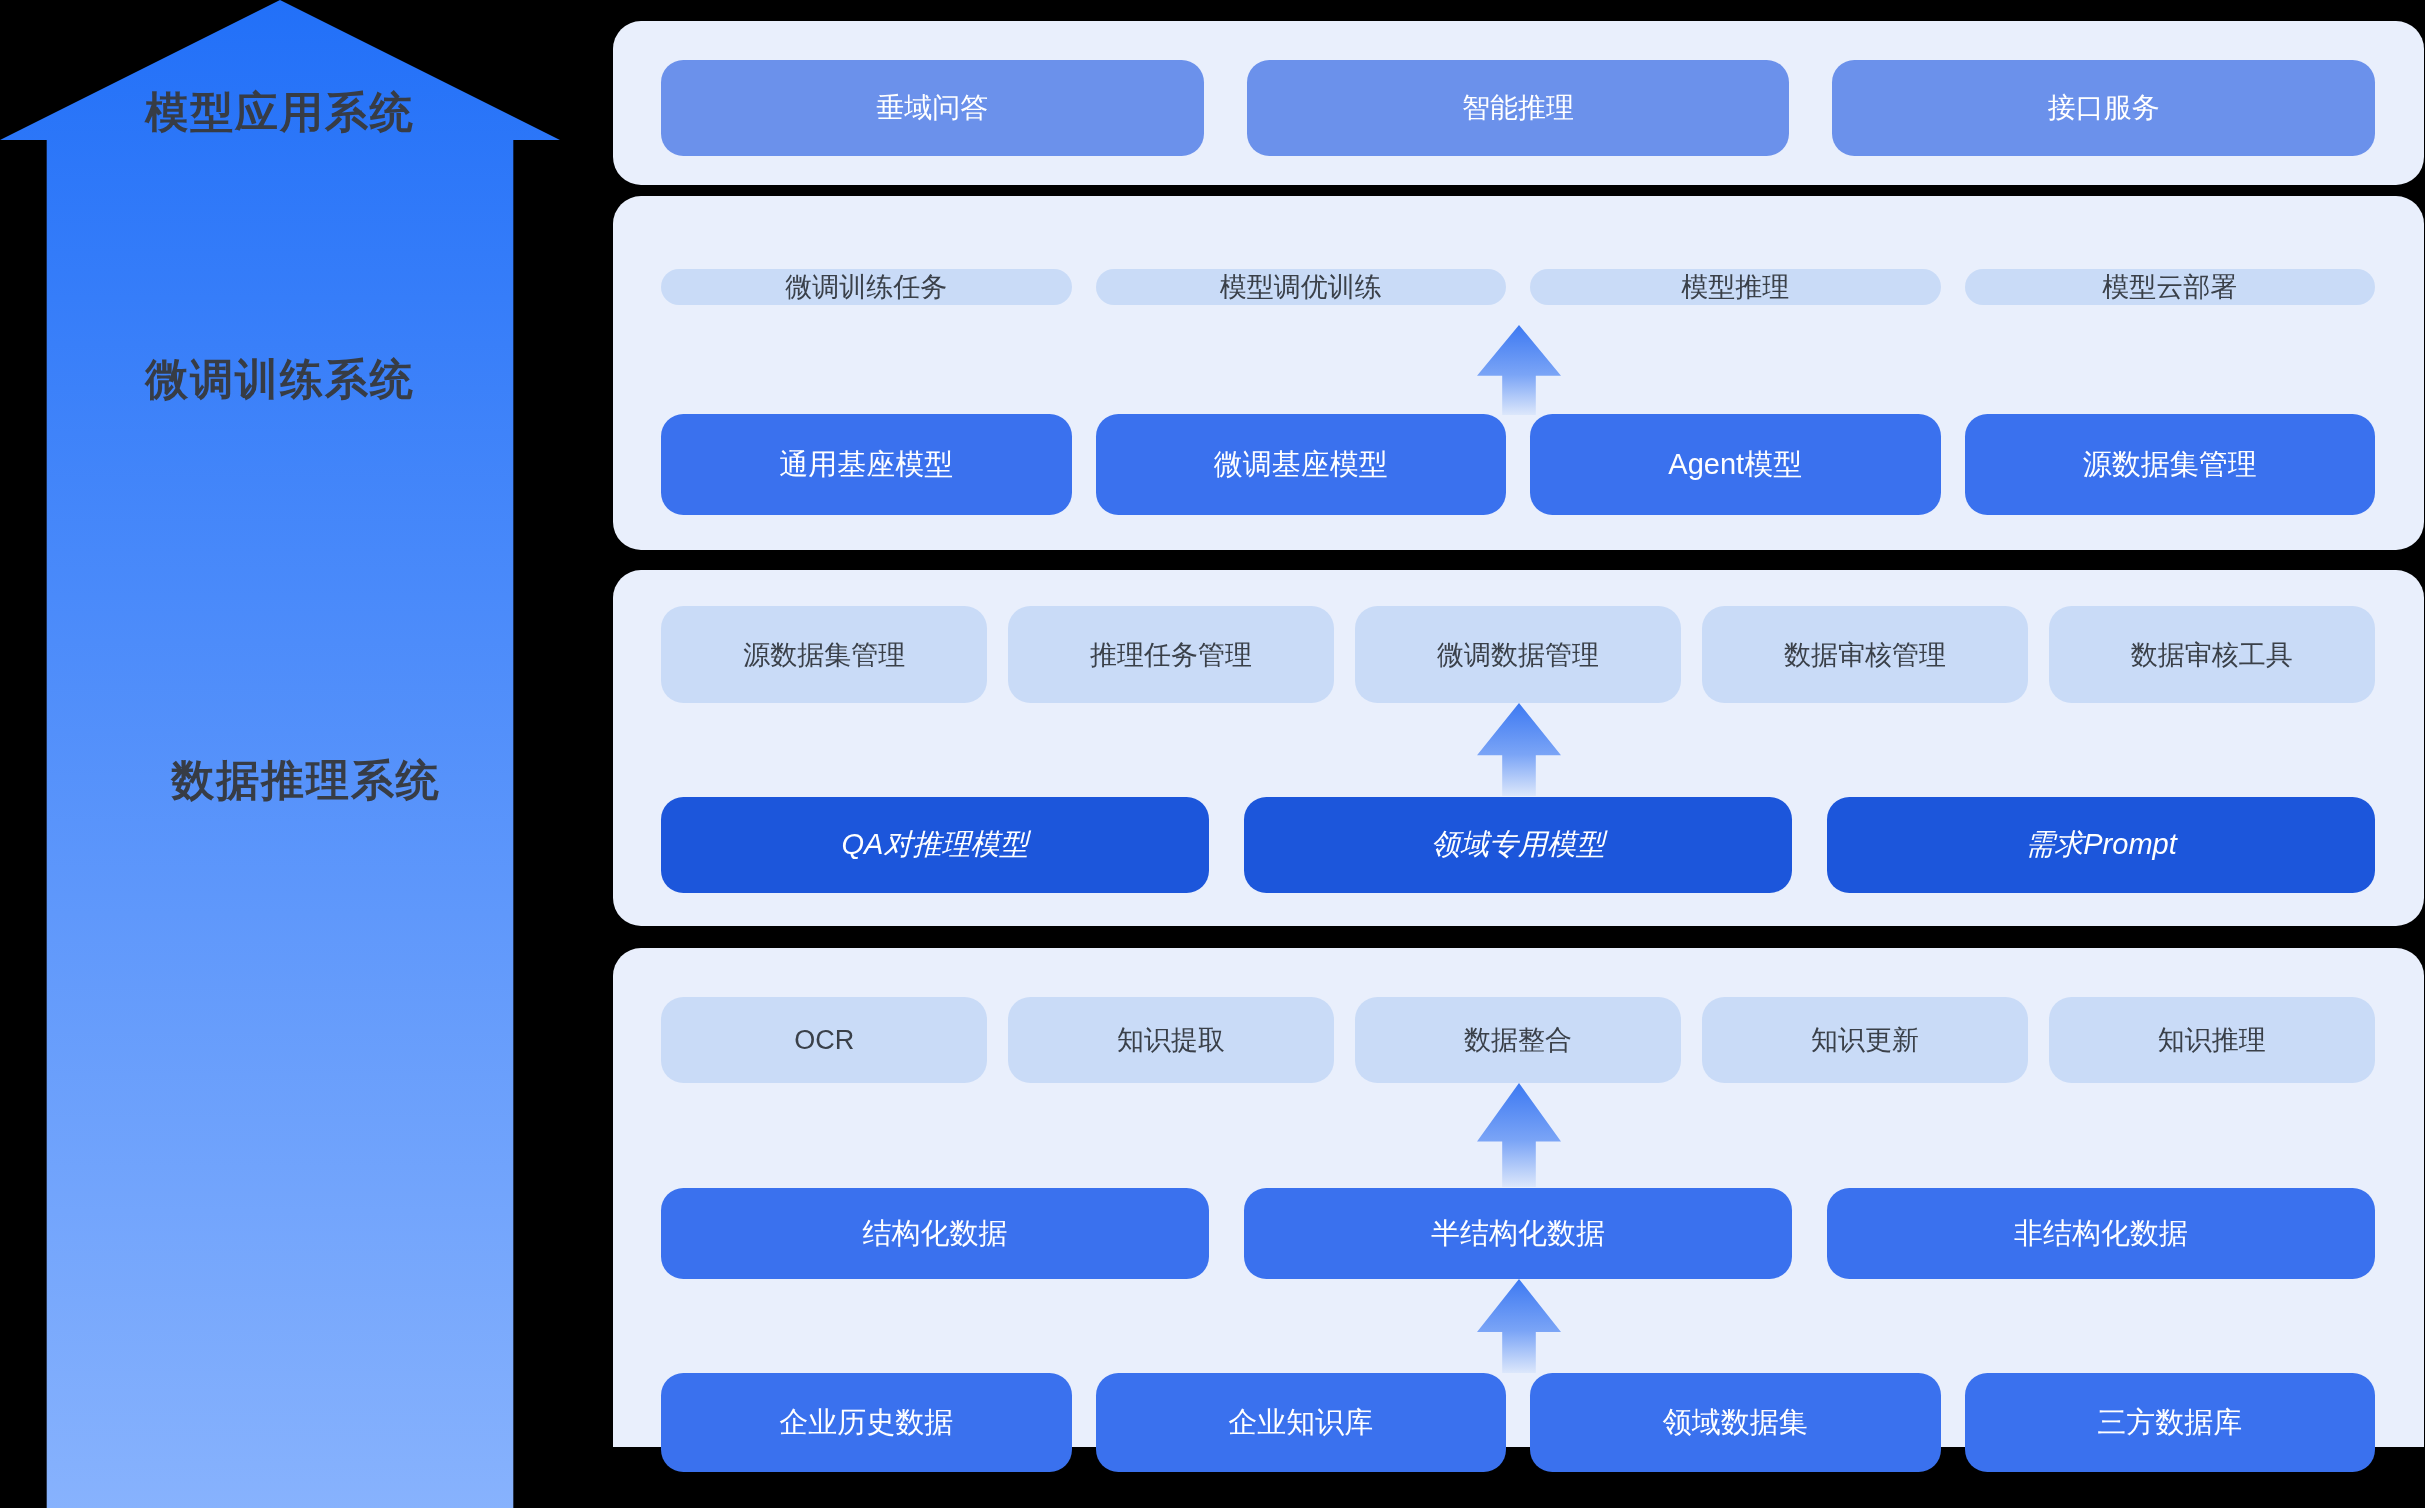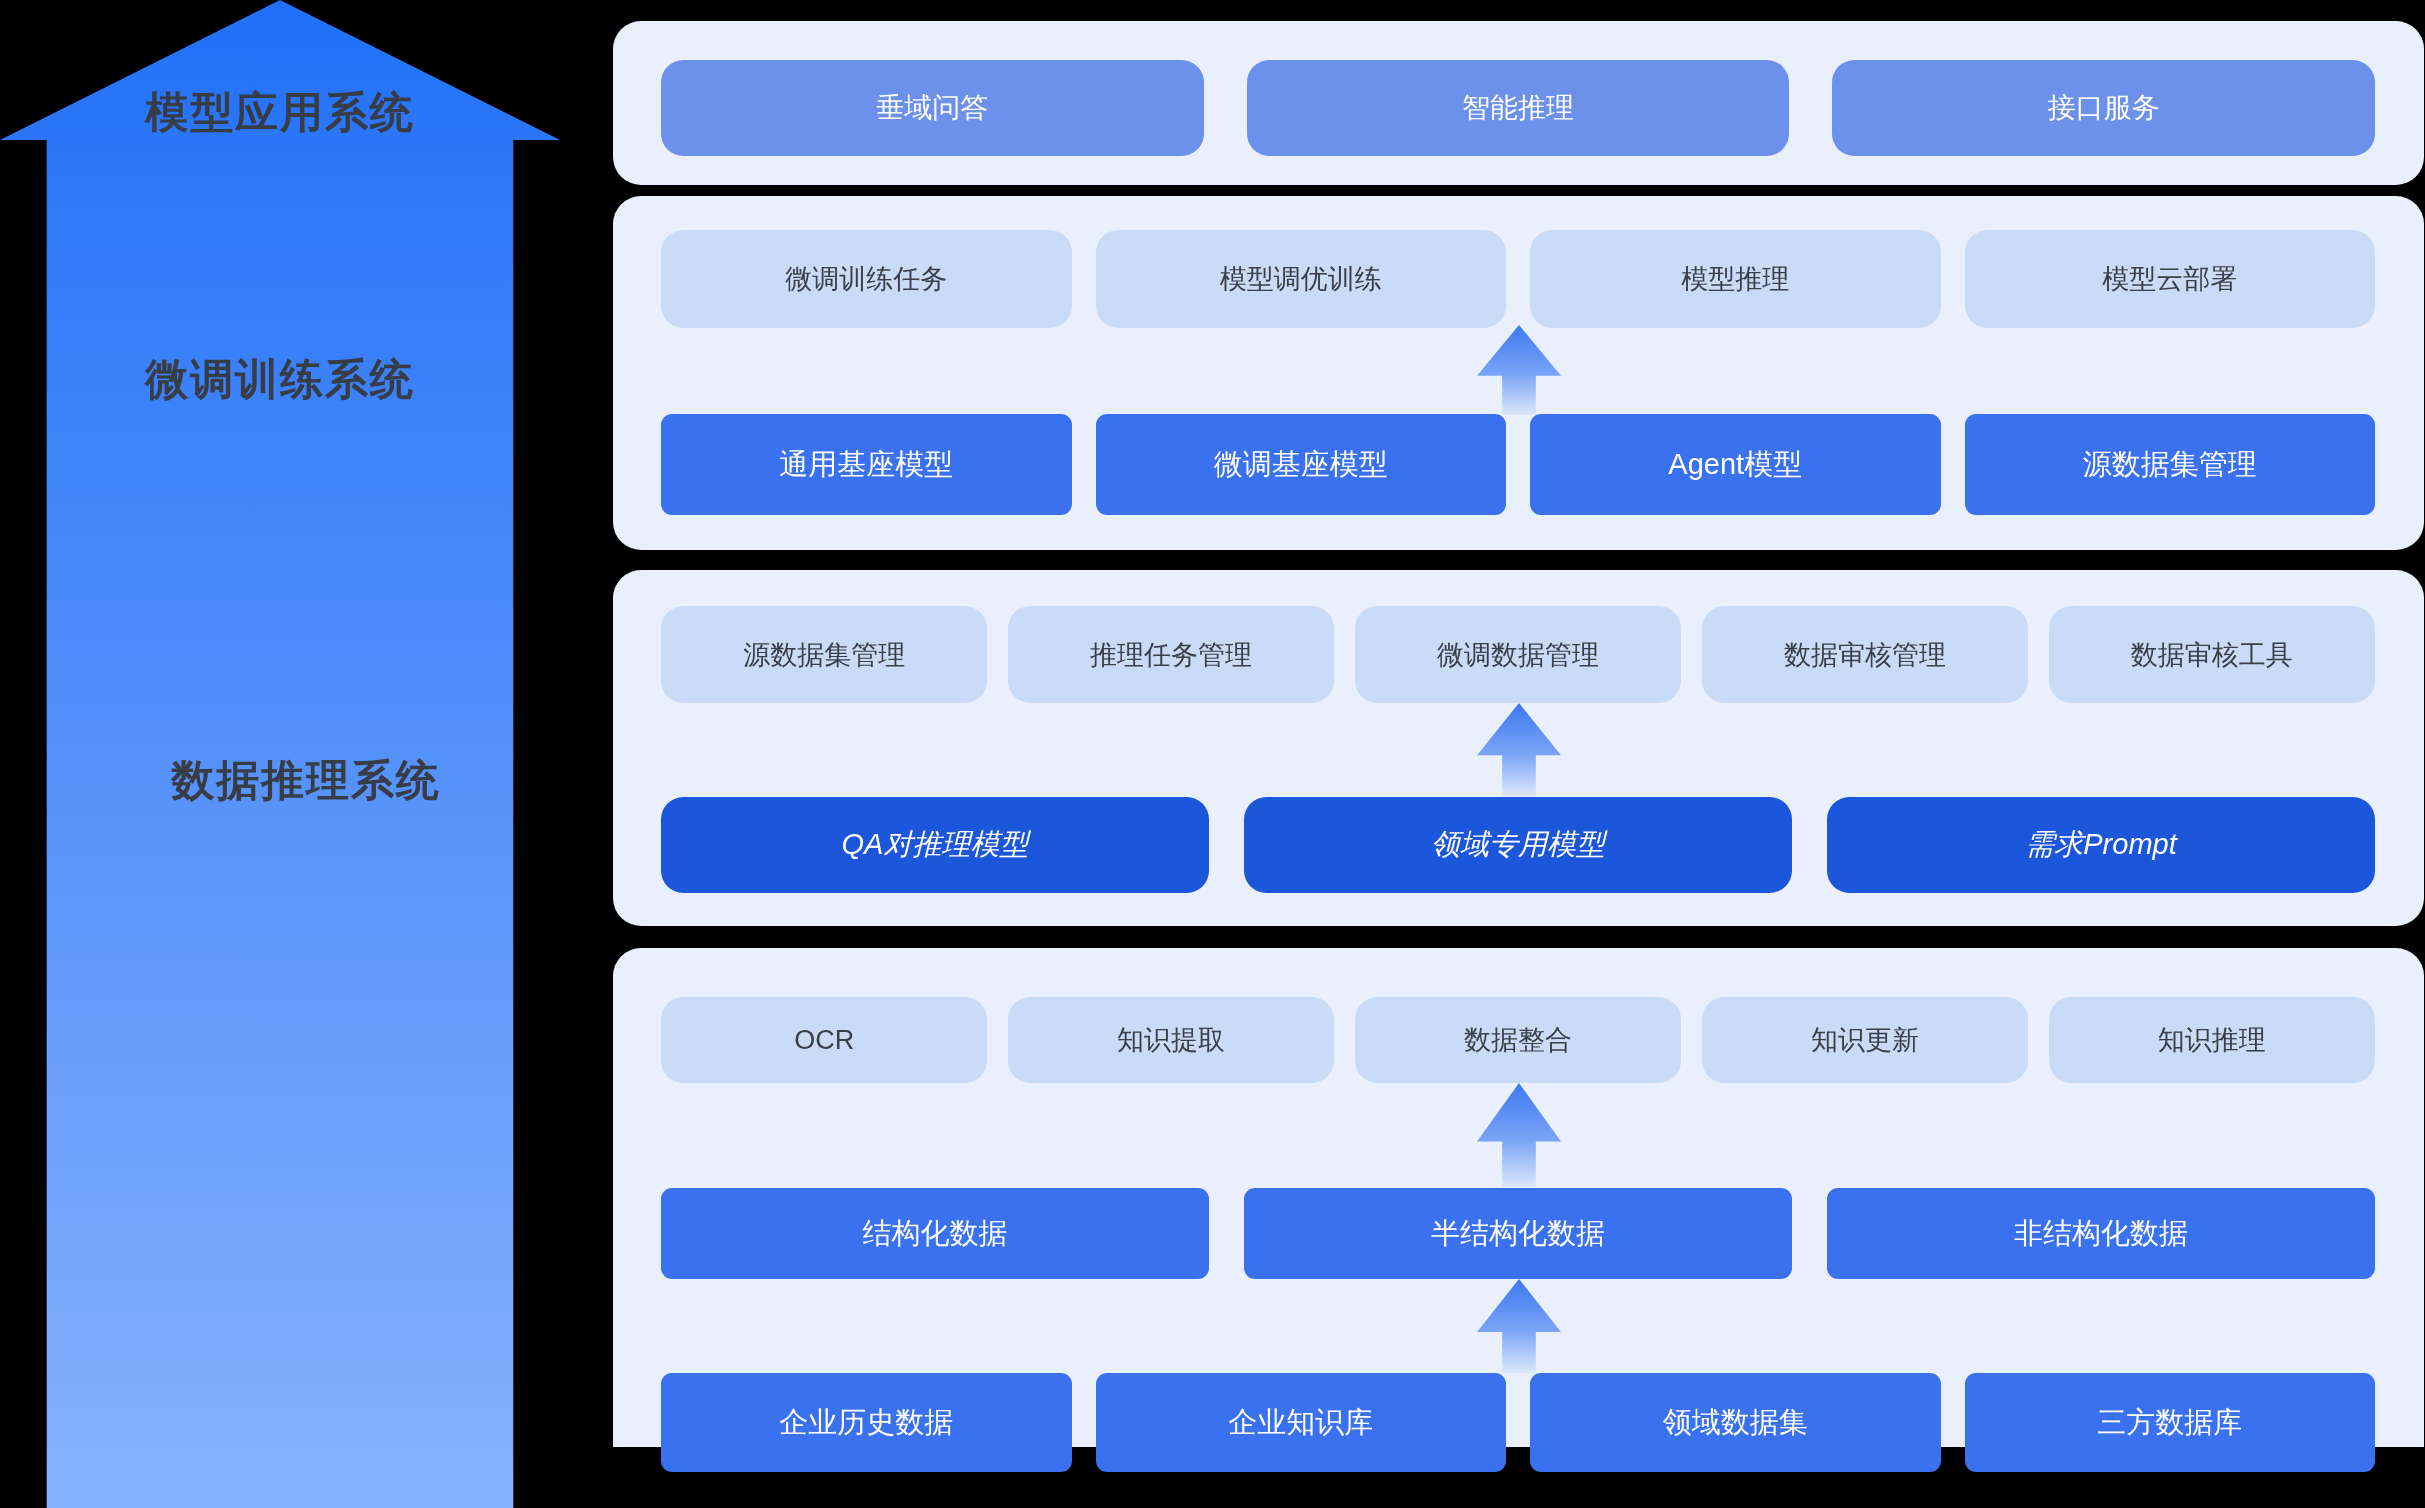--- a/index.html
+++ b/index.html
@@ -33,27 +33,27 @@
   .panel-3{top:570px;height:356px;}
   .panel-4{top:948px;height:499px;border-bottom-left-radius:0;border-bottom-right-radius:0;}
 
   .row{position:absolute;left:48px;right:49px;display:flex;}
   .box{
     flex:1;display:flex;align-items:center;justify-content:center;
     border-radius:22.4px;text-align:center;white-space:nowrap;
   }
   .box.light{background:var(--box-light-bg,#C9DBF7);color:var(--box-light-text,#3A4049);font-size:27px;}
   .box.medium{background:var(--box-medium-bg,#6B91EB);color:var(--box-on-blue-text,#FFFFFF);font-size:28px;}
-  .box.bright{background:var(--box-bright-bg,#3A71EE);color:var(--box-on-blue-text,#FFFFFF);font-size:29px;border-radius:11px;}
+  .box.bright{background:var(--box-bright-bg,#3A71EE);color:var(--box-on-blue-text,#FFFFFF);font-size:29px;}
   .box.dark{background:var(--box-dark-bg,#1C56DB);color:var(--box-on-blue-text,#FFFFFF);font-size:29px;font-style:italic;}
 
   
   .p1-r1{top:39px;height:96px;gap:43px;}
 
-  .p2-r1{top:34px;height:98px;gap:24px;}
+  .p2-r1{top:34px;height:113px;gap:24px;align-items:center;}
   .p2-arrow{top:129px;height:90px;}
   .p2-r2{top:218px;height:101px;gap:24px;}
 
   .p3-r1{top:36px;height:97px;gap:20.5px;}
   .p3-arrow{top:133px;height:93px;}
   .p3-r2{top:227px;height:96px;gap:35px;}
 
   .p4-r1{top:49px;height:86px;gap:20.5px;}
   .p4-arrow1{top:135px;height:104px;}
   .p4-r2{top:240px;height:91px;gap:35px;}

